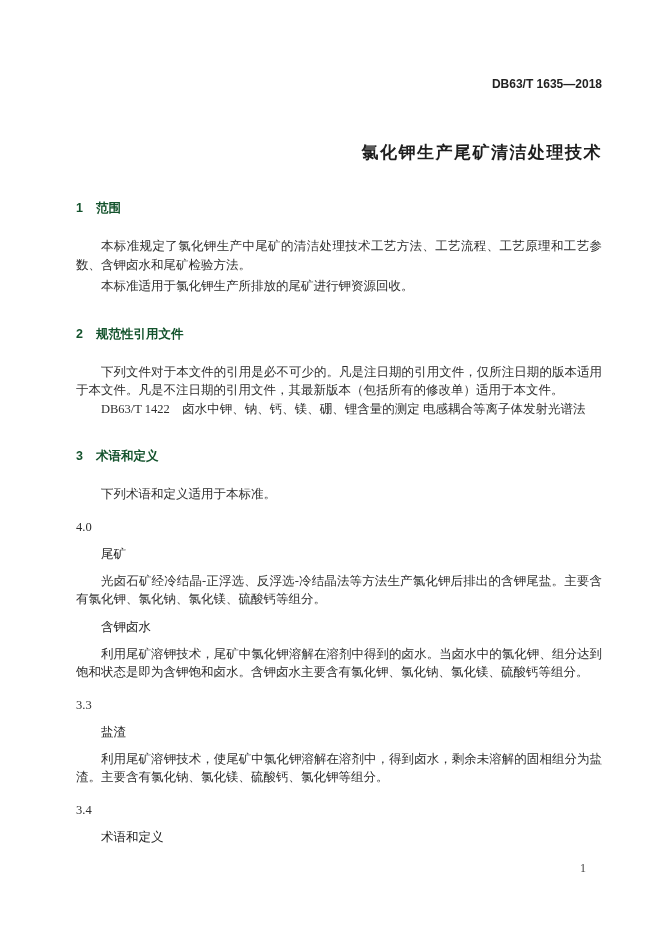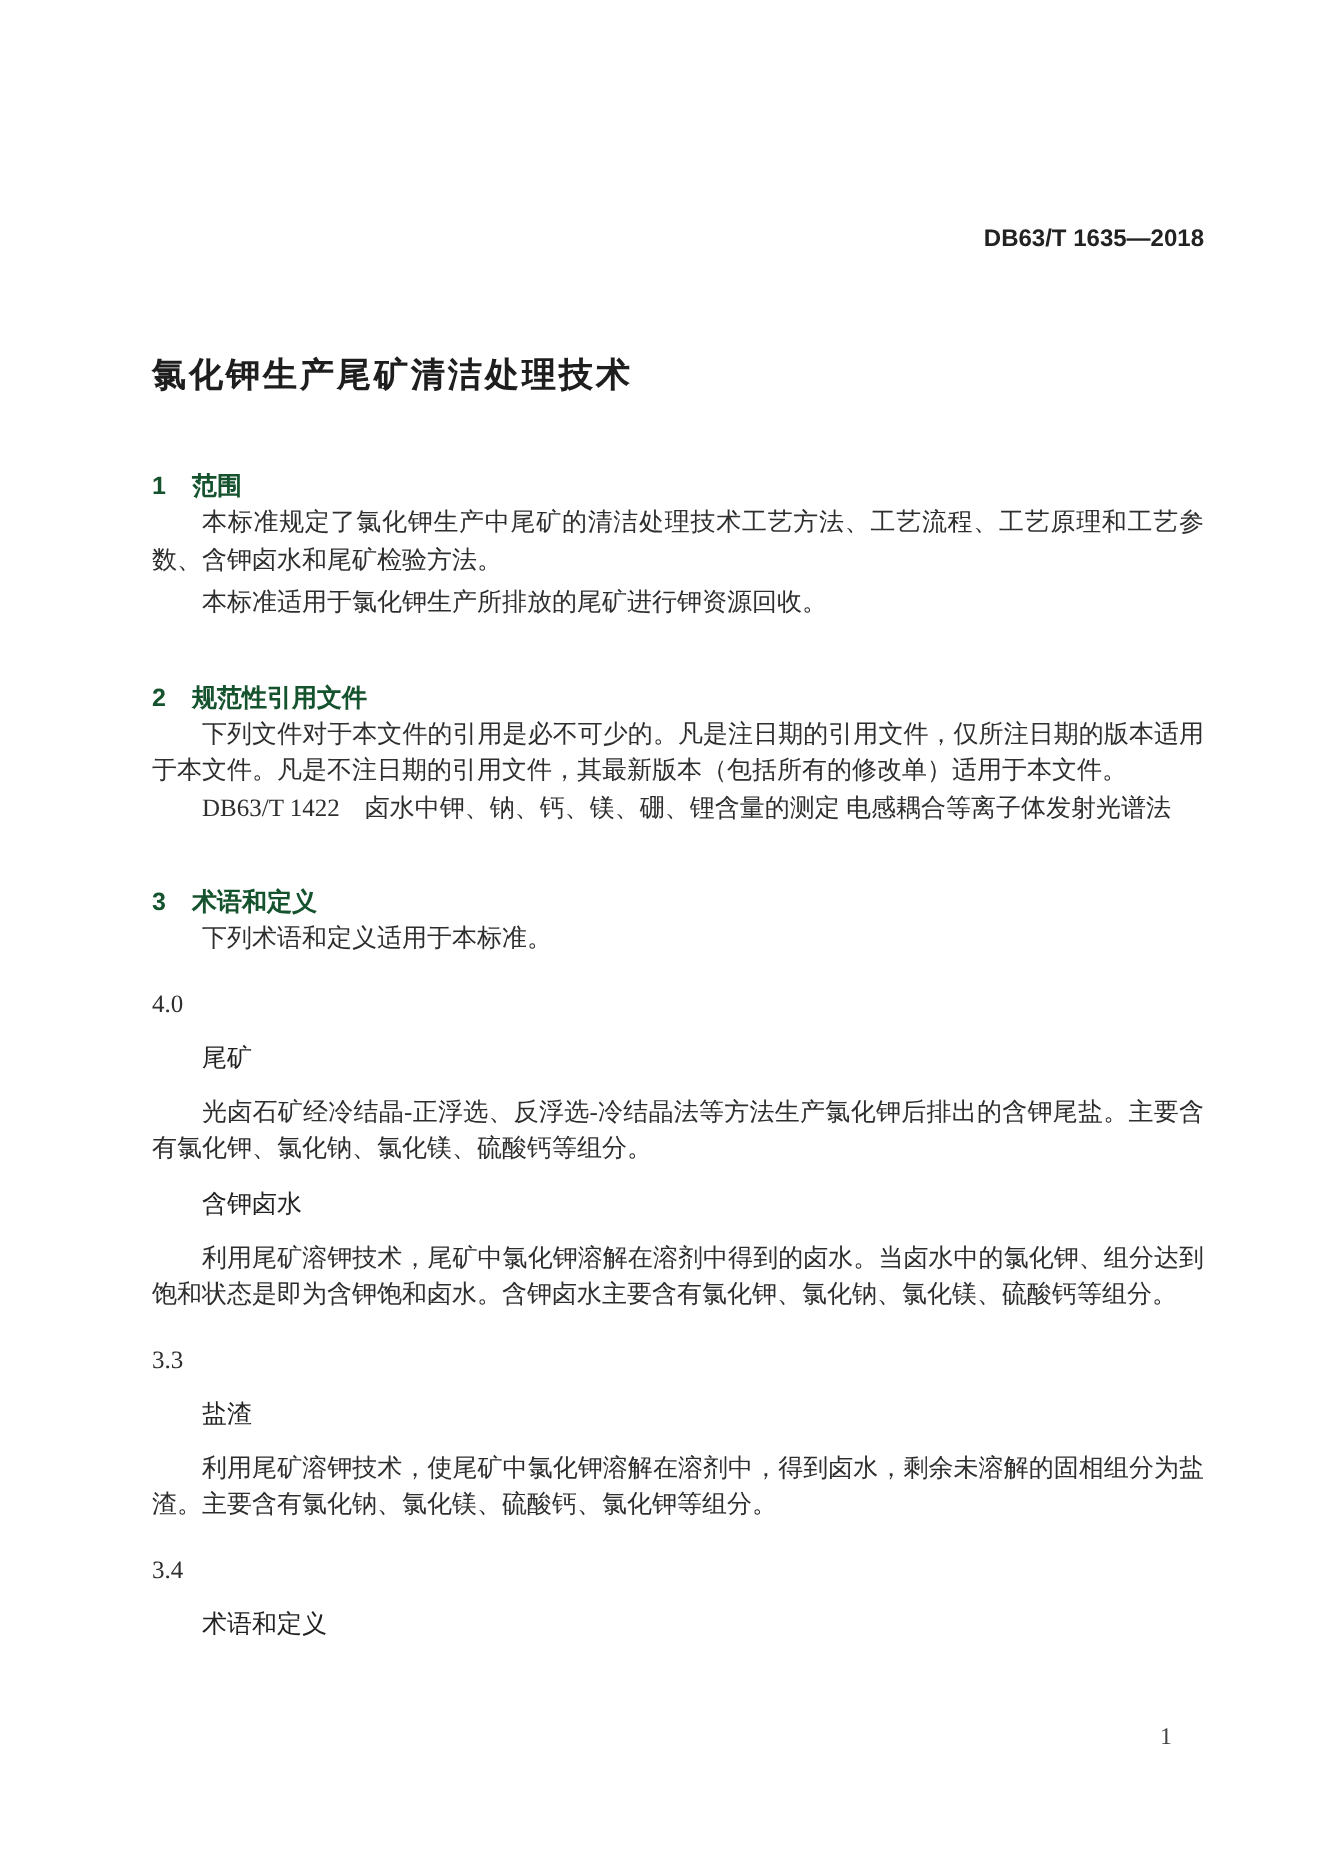--- a/index.html
+++ b/index.html
@@ -16,30 +16,30 @@
     background: #ffffff;
     overflow: hidden;
   }
   .content {
     position: absolute;
     left: 76px;
     right: 60px;
     top: 0;
   }
   .doc-code {
-    padding-top: 112px;
+    padding-top: 77px;
     text-align: right;
     font-family: "Liberation Sans", "DejaVu Sans", sans-serif;
     font-weight: bold;
     font-size: 12px;
     color: #222;
   }
   .title {
     margin-top: 50px;
-    text-align: left;
+    text-align: right;
     font-family: "Liberation Sans", "DejaVu Sans", sans-serif;
     font-weight: bold;
     font-size: 17px;
     letter-spacing: 1.5px;
     color: #1e1e1e;
   }
   .sec-heading {
     margin-top: 30px;
     font-family: "Liberation Sans", "DejaVu Sans", sans-serif;
     font-weight: bold;
@@ -48,21 +48,21 @@
   }
   .sec-heading.s1 { margin-top: 36px; }
   .sec-heading .num { display: inline-block; margin-right: 13px; }
   .para {
     margin-top: 3px;
     text-indent: 2em;
     text-align: justify;
     line-height: 18.5px;
     font-size: 12.5px;
   }
-  .para.first { margin-top: 0; }
+  .para.first { margin-top: 20px; }
   .ref {
     margin-left: 2em;
     line-height: 18.5px;
     font-size: 12.5px;
     text-align: left;
   }
   .clause { margin-top: 0; }
   .clause-num {
     margin-top: 14px;
     font-size: 12.5px;

